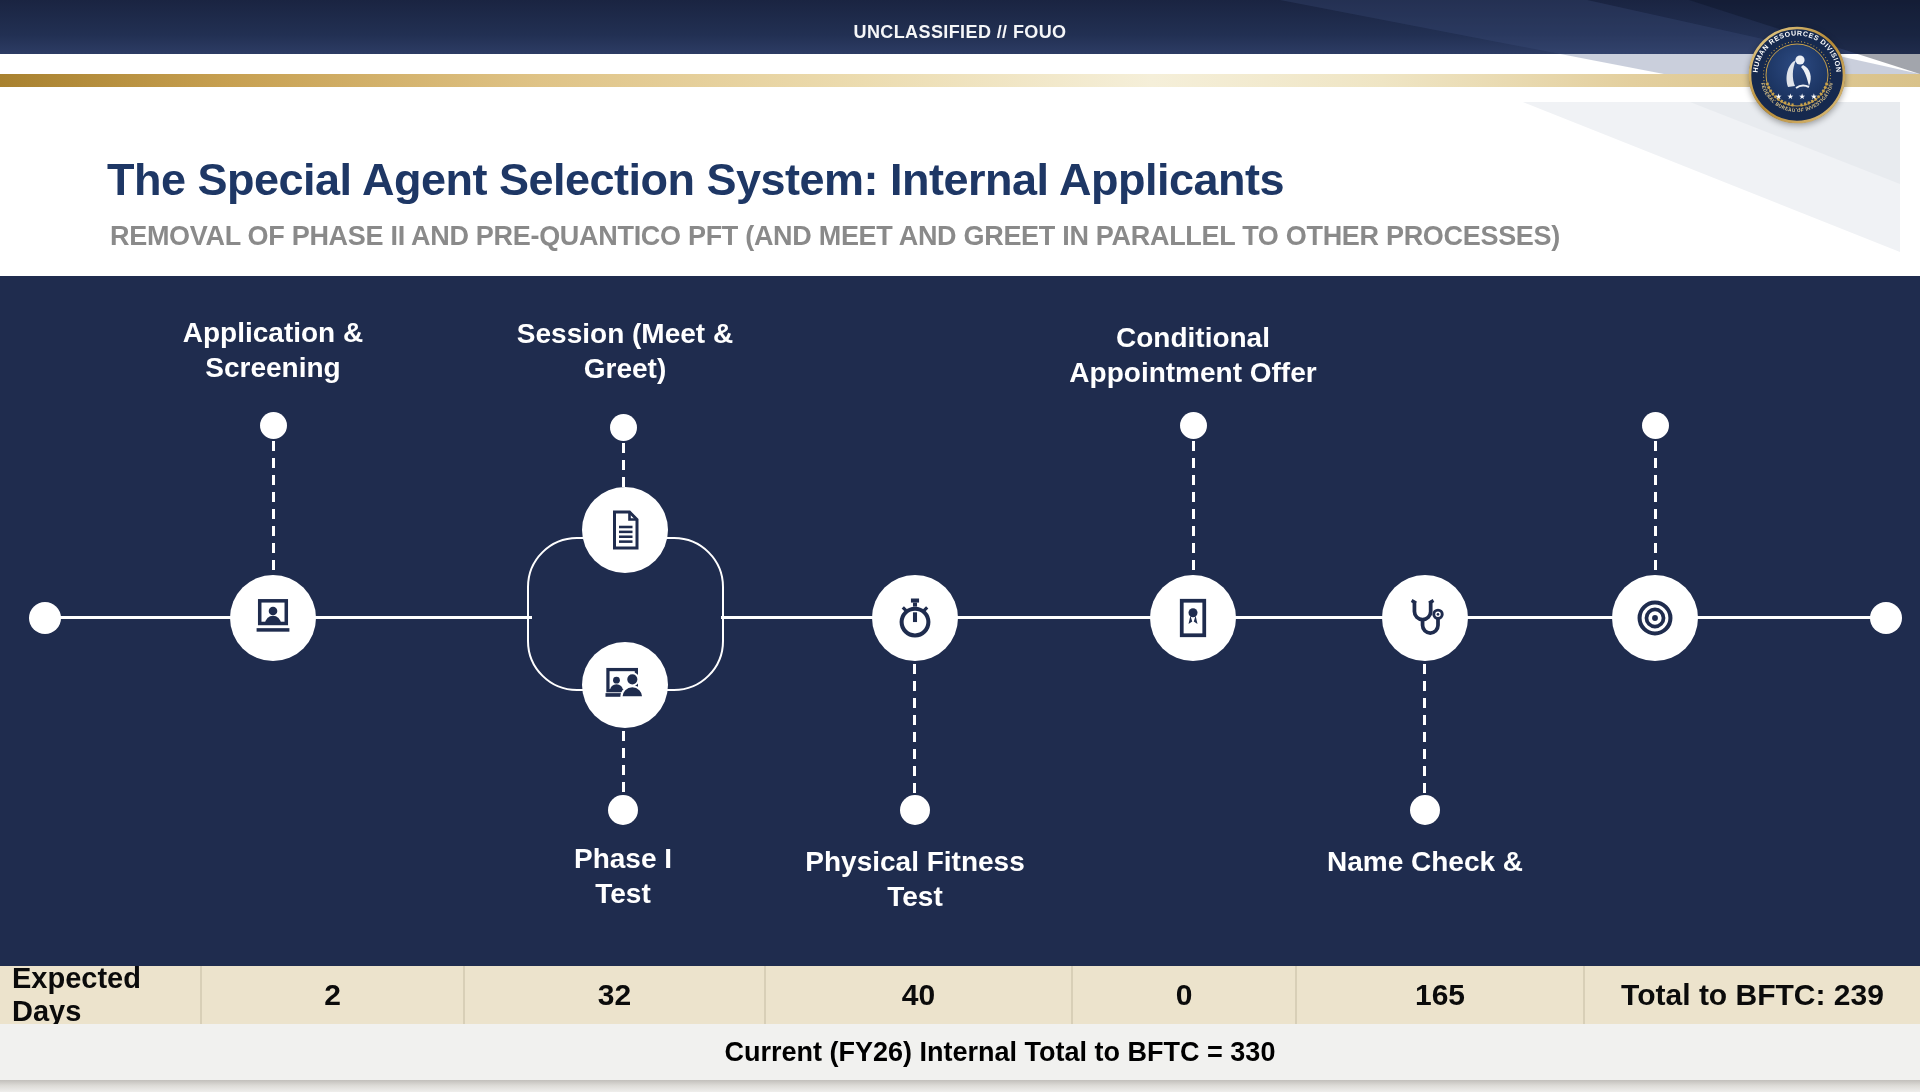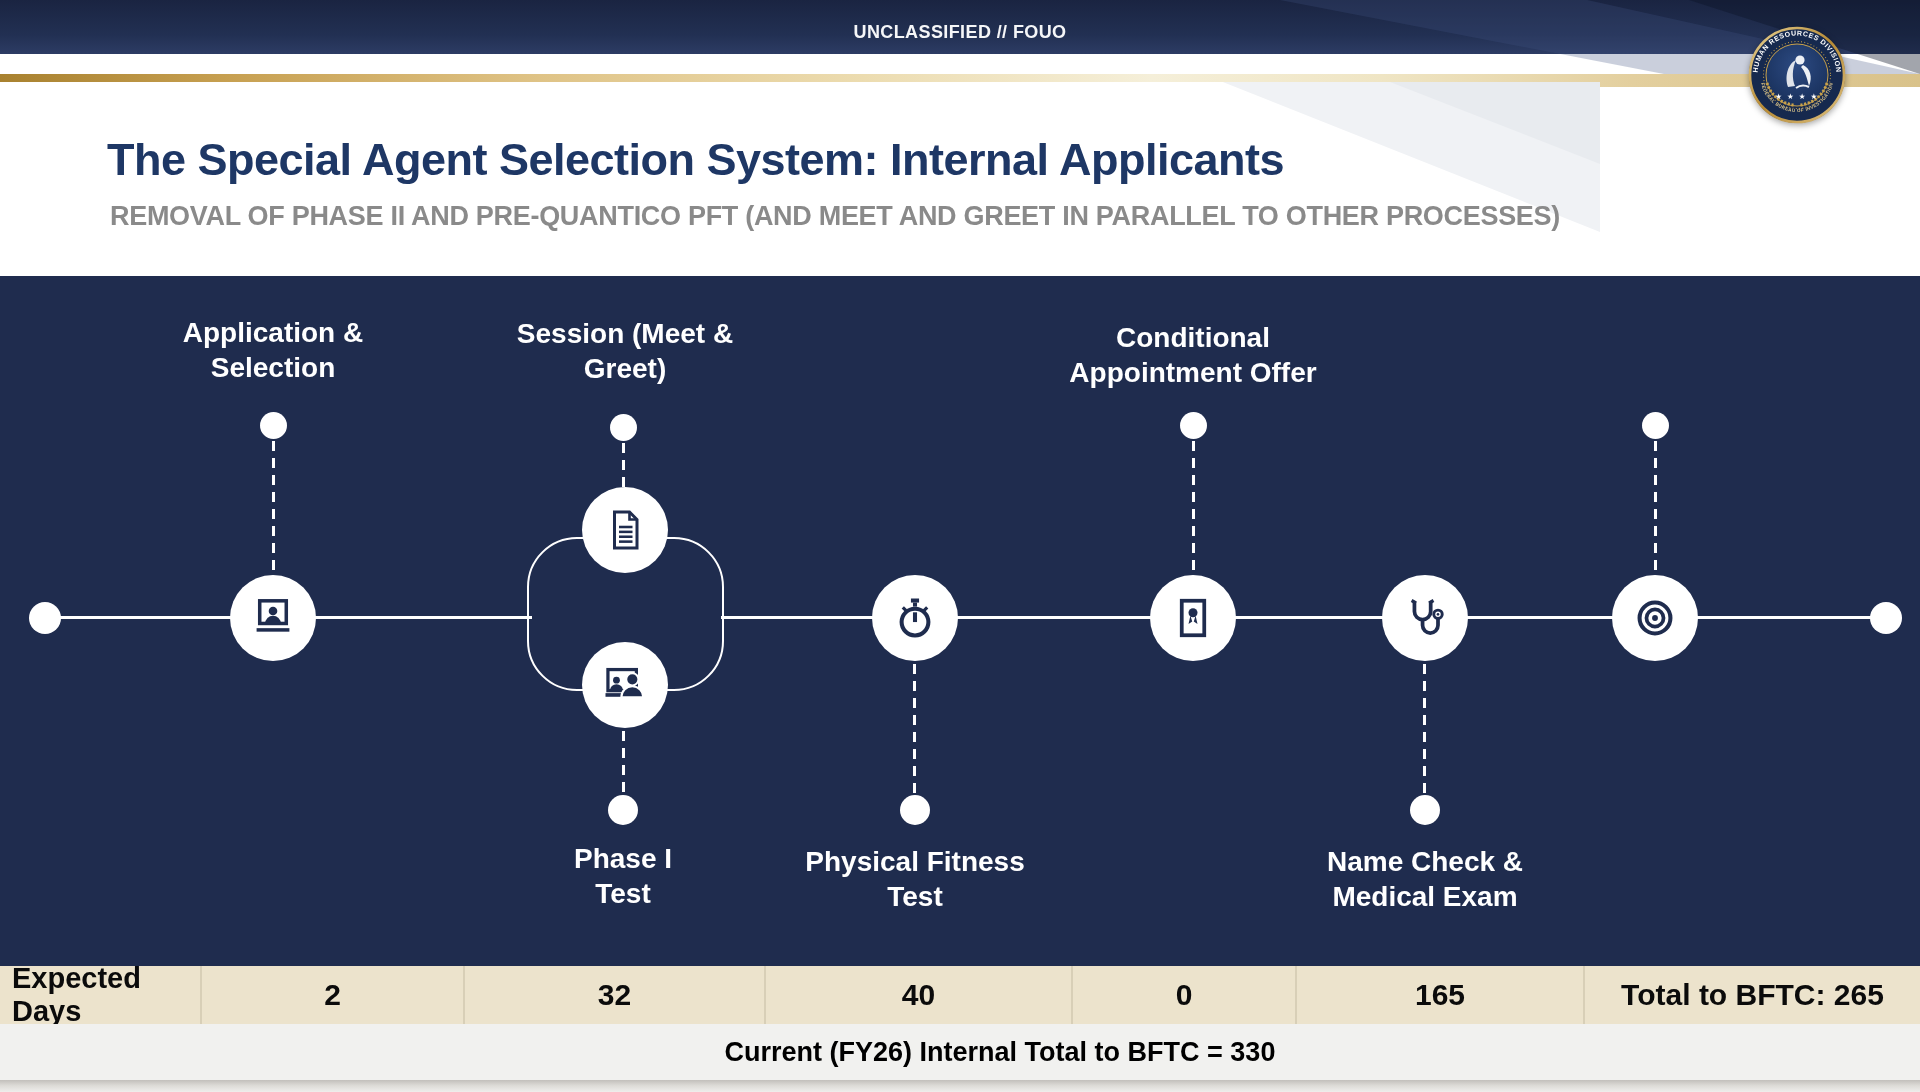--- a/index.html
+++ b/index.html
@@ -18,21 +18,21 @@
 
   
   .goldbar{position:absolute;left:0;top:74px;width:1920px;height:13px;
           background:linear-gradient(90deg,#a8812f 0%,#c7a051 12%,#dfc386 28%,#ecdcb0 45%,
                      #f5efd9 60%,#efe5c4 72%,#e3cf9e 85%,#dcc globalThis 92%,#d9c28a 100%);}
   
   .goldbar{background:linear-gradient(90deg,#a8812f 0%,#c7a051 12%,#dfc386 28%,#ecdcb0 45%,
                      #f5efd9 60%,#efe5c4 72%,#e3cf9e 85%,#d9c28a 100%);}
 
   
-  .header{position:absolute;left:0;top:82px;width:1600px;height:189px;background:#ffffff;}
+  .header{position:absolute;left:0;top:102px;width:1900px;height:189px;background:#ffffff;}
   .header-deco-a{position:absolute;right:0;top:0;width:460px;height:150px;
           background:#f0f2f5;clip-path:polygon(18% 0,100% 0,100% 100%);}
   .header-deco-b{position:absolute;right:0;top:0;width:300px;height:82px;
           background:#e8ebef;clip-path:polygon(30% 0,100% 0,100% 100%);}
   .title{position:absolute;left:107px;top:52px;color:#1e3765;
          font-size:45px;font-weight:bold;letter-spacing:-.5px;}
   .subtitle{position:absolute;left:110px;top:119px;color:#8a8a8a;
          font-size:27px;font-weight:bold;letter-spacing:-.3px;}
 
   
@@ -127,21 +127,21 @@
 
   <div class="main">
 
     <div class="hline seg1"></div>
     <div class="hline seg2"></div>
     <div class="dot" style="left:29px;top:326px;width:32px;height:32px;"></div>
     <div class="dot" style="left:1870px;top:326px;width:32px;height:32px;"></div>
 
     <div class="nlabel" style="left:93px;top:39px;">
       <div>Application &amp;</div>
-      <div>Selection</div>
+      <div>Screening</div>
     </div>
     <div class="dot" style="left:260px;top:136px;width:27px;height:27px;"></div>
     <div class="dash-v" style="left:272px;top:165px;height:132px;"></div>
     <div class="node-circle" style="left:230px;top:299px;">
       <svg width="50" height="50" viewBox="0 0 64 64">
         <rect x="15" y="10" width="34" height="29" fill="none" stroke="#1f2c4e" stroke-width="4.5"></rect>
         <circle cx="32" cy="23" r="5.5" fill="#1f2c4e"></circle>
         <path d="M22 39 a10 10 0 0 1 20 0 Z" fill="#1f2c4e"></path>
         <rect x="11" y="45" width="42" height="4.5" fill="#1f2c4e"></rect>
       </svg>
@@ -220,42 +220,41 @@
         <line x1="42.5" y1="10.5" x2="37" y2="13.5" stroke="#1f2c4e" stroke-width="4"></line>
         <path d="M29 34 V41 a9.5 9.5 0 0 0 19 0 V32" fill="none" stroke="#1f2c4e" stroke-width="4.6"></path>
         <circle cx="48" cy="27.5" r="5.2" fill="none" stroke="#1f2c4e" stroke-width="3.6"></circle>
         <circle cx="48" cy="27.5" r="1.6" fill="#1f2c4e"></circle>
       </svg>
     </div>
     <div class="dash-v" style="left:1423px;top:388px;height:130px;"></div>
     <div class="dot" style="left:1410px;top:519px;width:30px;height:30px;"></div>
     <div class="nlabel" style="left:1245px;top:568px;">
       <div>Name Check &amp;</div>
-      <div>Medical Exam</div>
     </div>
 
     <div class="dot" style="left:1642px;top:136px;width:27px;height:27px;"></div>
     <div class="dash-v" style="left:1654px;top:165px;height:132px;"></div>
     <div class="node-circle" style="left:1612px;top:299px;">
       <svg width="52" height="52" viewBox="0 0 64 64">
         <circle cx="32" cy="32" r="19" fill="none" stroke="#1f2c4e" stroke-width="5"></circle>
         <circle cx="32" cy="32" r="10.5" fill="none" stroke="#1f2c4e" stroke-width="4.6"></circle>
         <circle cx="32" cy="32" r="3.6" fill="#1f2c4e"></circle>
       </svg>
     </div>
   </div>
 
   <div class="days-row">
     <div class="cell first" style="left:0;width:202px;">Expected Days</div>
     <div class="cell" style="left:202px;width:263px;">2</div>
     <div class="cell" style="left:465px;width:301px;">32</div>
     <div class="cell" style="left:766px;width:307px;">40</div>
     <div class="cell" style="left:1073px;width:224px;">0</div>
     <div class="cell" style="left:1297px;width:288px;">165</div>
-    <div class="cell last" style="left:1585px;width:335px;">Total to BFTC: 265</div>
+    <div class="cell last" style="left:1585px;width:335px;">Total to BFTC: 239</div>
   </div>
 
   <div class="footer">
     <div class="footer-text">Current (FY26) Internal Total to BFTC = 330</div>
   </div>
   <div class="bottom-strip"></div>
 
 </div>
 
 </body></html>

